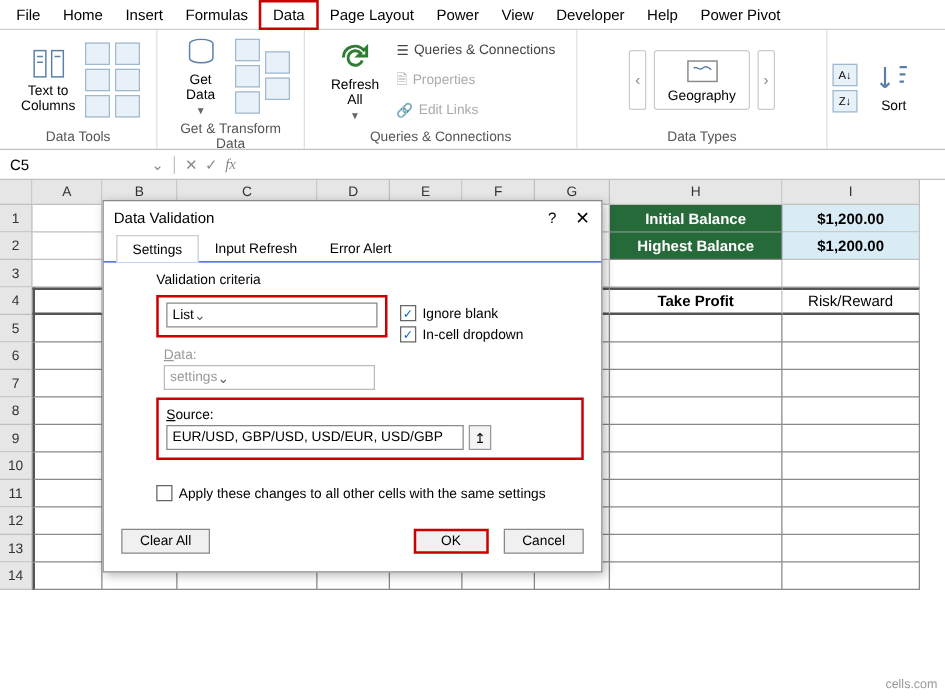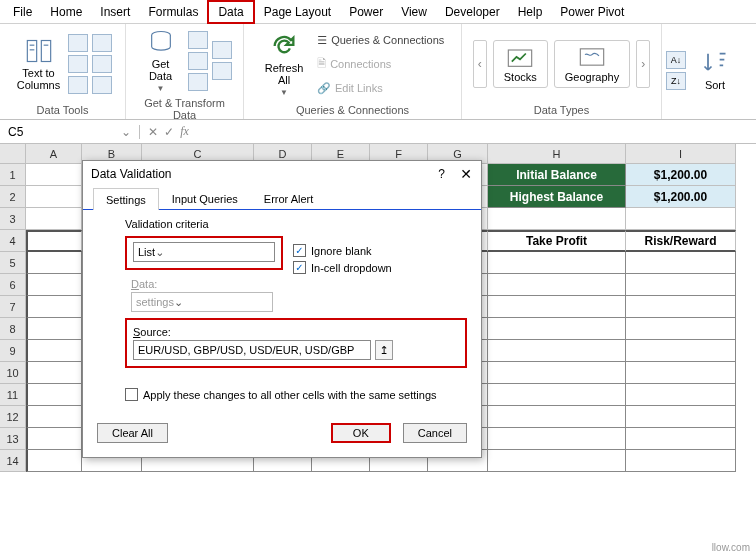--- a/index.html
+++ b/index.html
@@ -55,21 +55,21 @@
 .dlg-title .right { display: flex; gap: 14px; align-items: center; }
 .dlg-close { width: 14px; height: 14px; cursor: pointer; display: flex; align-items: center; justify-content: center; font-size: 14px; }
 .dlg-tabs { display: flex; border-bottom: 1px solid #1d4ed8; padding: 0 10px; gap: 0; }
 .dlg-tab { padding: 5px 12px 4px 12px; border: 1px solid transparent; border-bottom: none; font-size: 11px; cursor: pointer; }
 .dlg-tab.active { border-color: #ccc; background: #fff; position: relative; top: 1px; }
 .dlg-body { padding: 8px 14px 12px 14px; margin-left: 28px; }
 .fieldset-lbl { font-size: 11px; padding-bottom: 4px; }
 .hl { border: 2px solid #c00; padding: 4px 6px 6px 6px; margin: 2px 0; }
 .fld-label { font-size: 11px; padding: 2px 0; }
 .fld-label.dis { color: #999; }
-.combo { display: flex; align-items: center; border: 1px solid #888; background: #fff; height: 20px; padding: 0 4px; font-size: 11px; width: 142px; }
+.combo { display: flex; align-items: center; border: 1px solid #888; background: #fff; height: 20px; padding: 0 4px; font-size: 11px; width: 169px; }
 .combo.dis { color: #999; border-color: #bbb; }
 .combo .ar { color: #555; }
 .txt { display: flex; align-items: center; border: 1px solid #888; background: #fff; height: 20px; padding: 0 4px; font-size: 11px; width: 238px; }
 .rowflex { display: flex; align-items: center; gap: 10px; }
 .chk { display: flex; align-items: center; gap: 5px; font-size: 11px; }
 .cbox { width: 13px; height: 13px; border: 1px solid #666; display: flex; align-items: center; justify-content: center; background: #fff; font-size: 10px; color: #0066cc; }
 .src-row { display: flex; align-items: center; gap: 4px; }
 .src-btn { width: 18px; height: 20px; border: 1px solid #999; background: #f4f4f4; display: flex; align-items: center; justify-content: center; cursor: pointer; }
 .dlg-foot { display: flex; justify-content: space-between; padding: 10px 14px 14px 14px; align-items: center; }
 .btn { border: 1px solid #888; background: #f0f0f0; padding: 3px 14px; font-size: 11px; cursor: pointer; }
@@ -156,41 +156,34 @@
 All</span>
         <span style="font-size:8px;color:#666">▼</span>
       </div>
       <div class="qc-col">
         <div class="rlink">
             <span>☰</span>
             <span>Queries &amp; Connections</span>
           </div>
         <div class="rlink dis">
             <span>🗎</span>
-            <span>Connections</span>
+            <span>Properties</span>
           </div>
         <div class="rlink dis">
             <span>🔗</span>
             <span>Edit Links</span>
           </div>
       </div>
     </div>
     <div class="group-label">Queries &amp; Connections</div>
   </div>
 
   <div class="group" style="width:200px">
     <div class="group-body" style="gap:6px">
       <div class="dt-nav">‹</div>
-      <div class="dt-btn">
-        <svg class="ic" viewBox="0 0 24 20">
-            <rect x="2" y="4" width="20" height="14" fill="#fff" stroke="#888"></rect>
-            <path d="M5 14l4-4 3 2 5-5" fill="none" stroke="#2e7d32" stroke-width="1.5"></path>
-          </svg>
-        <span>Stocks</span>
-      </div>
       <div class="dt-btn">
         <svg class="ic" viewBox="0 0 24 20">
             <rect x="2" y="3" width="20" height="14" fill="#fff" stroke="#888"></rect>
             <path d="M6 8c2-2 4 2 6 0s4-1 6 1" fill="none" stroke="#5a7fa8"></path>
           </svg>
         <span>Geography</span>
       </div>
       <div class="dt-nav">›</div>
     </div>
     <div class="group-label">Data Types</div>
@@ -278,21 +271,21 @@
       <div class="row">
         <div class="rowhdr">4</div>
         <div class="cell wA" style="border-top: 2px solid rgb(85, 85, 85); border-bottom: 2px solid rgb(85, 85, 85); font-weight: 600; justify-content: center; border-left: 2px solid rgb(85, 85, 85);"></div>
         <div class="cell wB" style="border-top: 2px solid rgb(85, 85, 85); border-bottom: 2px solid rgb(85, 85, 85); font-weight: 600; justify-content: center;"></div>
         <div class="cell wC" style="border-top: 2px solid rgb(85, 85, 85); border-bottom: 2px solid rgb(85, 85, 85); font-weight: 600; justify-content: center;"></div>
         <div class="cell wD" style="border-top: 2px solid rgb(85, 85, 85); border-bottom: 2px solid rgb(85, 85, 85); font-weight: 600; justify-content: center;"></div>
         <div class="cell wE" style="border-top: 2px solid rgb(85, 85, 85); border-bottom: 2px solid rgb(85, 85, 85); font-weight: 600; justify-content: center;"></div>
         <div class="cell wF" style="border-top: 2px solid rgb(85, 85, 85); border-bottom: 2px solid rgb(85, 85, 85); font-weight: 600; justify-content: center;"></div>
         <div class="cell wG" style="border-top: 2px solid rgb(85, 85, 85); border-bottom: 2px solid rgb(85, 85, 85); font-weight: 600; justify-content: center;">pp Loss</div>
         <div class="cell wH" style="border-top: 2px solid rgb(85, 85, 85); border-bottom: 2px solid rgb(85, 85, 85); font-weight: 600; justify-content: center;">Take Profit</div>
-        <div class="cell wI" style="border-top: 2px solid rgb(85, 85, 85); border-bottom: 2px solid rgb(85, 85, 85); font-weight: 700; justify-content: center;">Risk/Reward</div>
+        <div class="cell wI" style="border-top: 2px solid rgb(85, 85, 85); border-bottom: 2px solid rgb(85, 85, 85); font-weight: 400; justify-content: center;">Risk/Reward</div>
       </div>
       <div class="row">
         <div class="rowhdr">5</div>
         <div class="cell wA" style="border-bottom: 1px solid rgb(136, 136, 136); border-left: 2px solid rgb(85, 85, 85); border-right: 1px solid rgb(136, 136, 136);"></div>
         <div class="cell wB" style="border-bottom: 1px solid rgb(136, 136, 136); border-right: 1px solid rgb(136, 136, 136);"></div>
         <div class="cell wC sel" style="border-bottom: 1px solid rgb(136, 136, 136); border-right: 1px solid rgb(136, 136, 136);"></div>
         <div class="cell wD" style="border-bottom: 1px solid rgb(136, 136, 136); border-right: 1px solid rgb(136, 136, 136);"></div>
         <div class="cell wE" style="border-bottom: 1px solid rgb(136, 136, 136); border-right: 1px solid rgb(136, 136, 136);"></div>
         <div class="cell wF" style="border-bottom: 1px solid rgb(136, 136, 136); border-right: 1px solid rgb(136, 136, 136);"></div>
         <div class="cell wG" style="border-bottom: 1px solid rgb(136, 136, 136); border-right: 1px solid rgb(136, 136, 136);"></div>
@@ -413,21 +406,21 @@
 <div class="dialog">
   <div class="dlg-title">
     <span>Data Validation</span>
     <div class="right">
       <span>?</span>
       <span class="dlg-close">✕</span>
     </div>
   </div>
   <div class="dlg-tabs">
     <div class="dlg-tab active">Settings</div>
-    <div class="dlg-tab">Input Queries</div>
+    <div class="dlg-tab">Input Refresh</div>
     <div class="dlg-tab">Error Alert</div>
   </div>
   <div class="dlg-body">
     <div class="fieldset-lbl">Validation criteria</div>
 
     <div class="rowflex" style="align-items:flex-start">
       <div class="hl" style="flex:0 0 auto">
         <div class="combo">
           <span>List</span>
           <span class="ar">⌄</span>
@@ -472,13 +465,13 @@
   </div>
   <div class="dlg-foot">
     <button class="btn">Clear All</button>
     <div style="display:flex;gap:12px">
       <button class="btn ok">OK</button>
       <button class="btn">Cancel</button>
     </div>
   </div>
 </div>
 
-<div class="watermark">llow.com</div>
+<div class="watermark">cells.com</div>
 
 </body></html>

